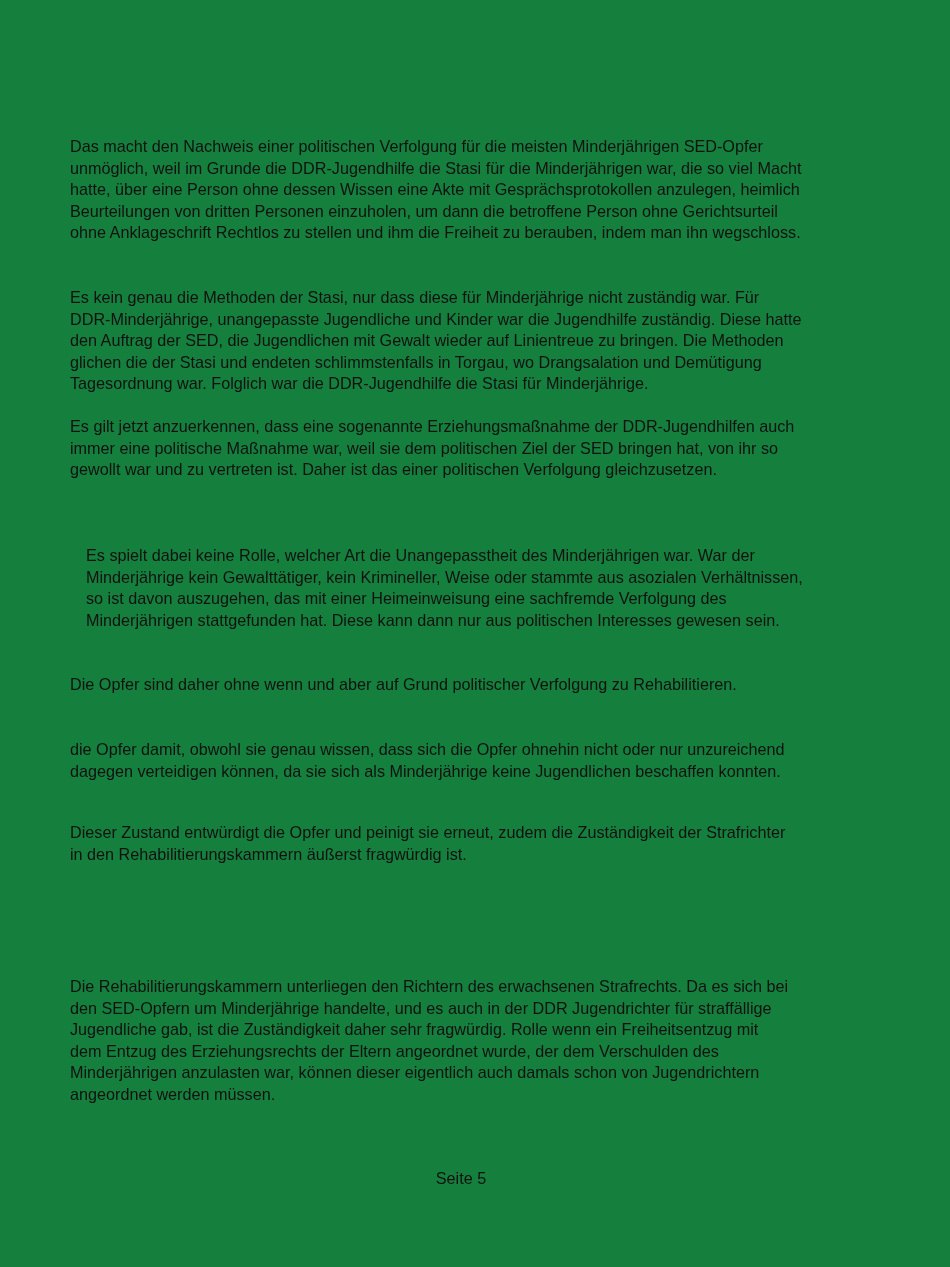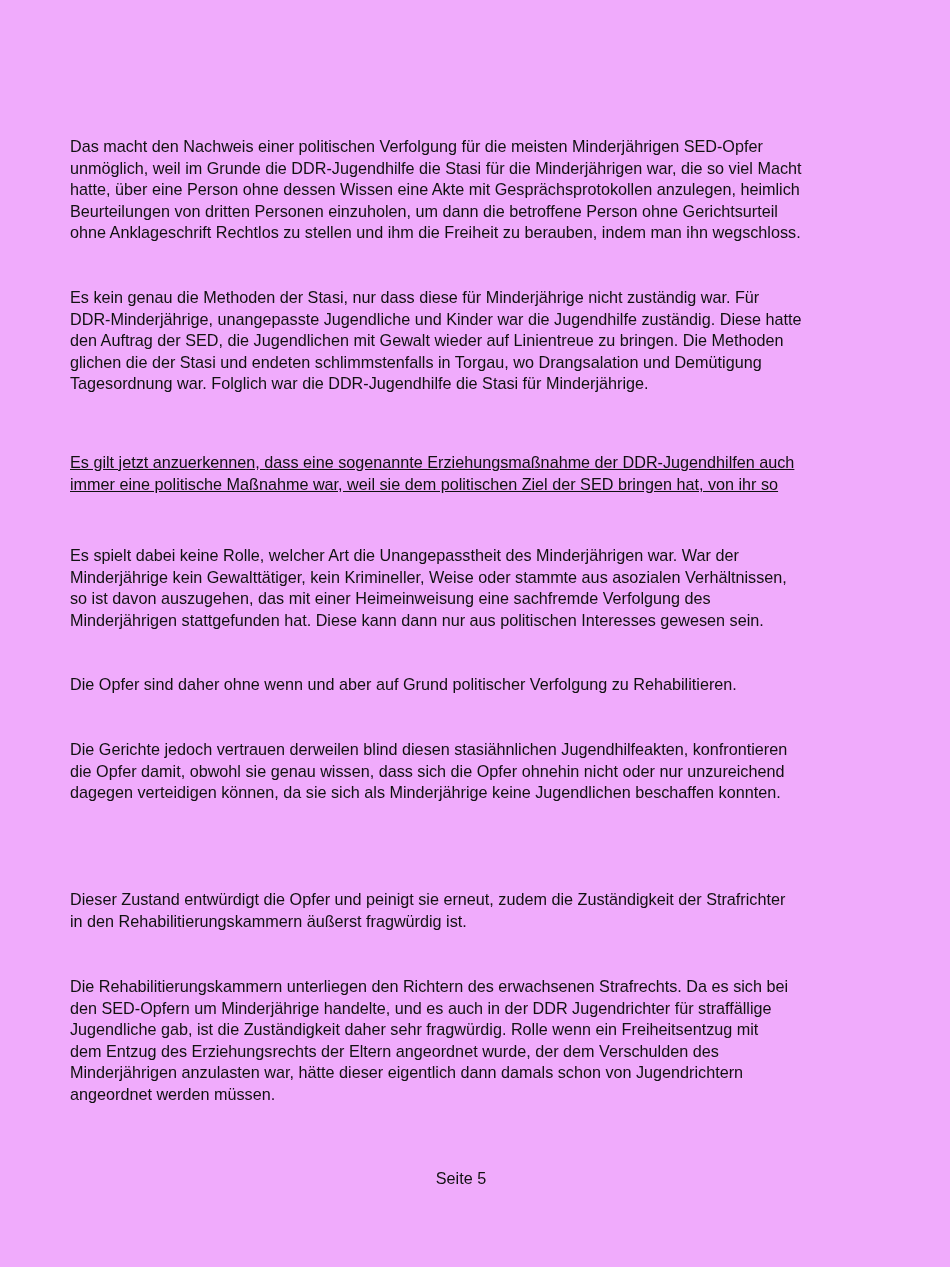--- a/index.html
+++ b/index.html
@@ -14,41 +14,41 @@
       overflow: hidden;
       font-family: "Liberation Sans", sans-serif;
       color: #111111;
     }
     .page {
       position: absolute;
       left: 0;
       top: 0;
       width: 950px;
       height: 1267px;
-      background: #f0abfc;
+      background: #15803d;
     }
     .para {
       position: absolute;
       left: 70px;
       width: 830px;
       font-size: 16.2px;
       line-height: 21.6px;
       white-space: nowrap;
     }
     .para .line {
       display: block;
       height: 21.6px;
     }
     #p1 { top: 136px; }
     #p2 { top: 287px; }
-    #p3 { top: 452px; text-decoration: underline; }
-    #p4 { top: 545px; }
+    #p3 { top: 416px; }
+    #p4 { top: 545px; margin-left: 16px; }
     #p5 { top: 674px; }
     #p6 { top: 739px; }
-    #p7 { top: 889px; }
+    #p7 { top: 822px; }
     #p8 { top: 976px; }
     .footer {
       position: absolute;
       top: 1168px;
       left: 0;
       width: 934px;
       text-align: center;
       font-size: 16.2px;
       line-height: 21.6px;
     }
@@ -74,50 +74,50 @@
     <span class="line">Es kein genau die Methoden der Stasi, nur dass diese für Minderjährige nicht zuständig war. Für</span>
     <span class="line">DDR-Minderjährige, unangepasste Jugendliche und Kinder war die Jugendhilfe zuständig. Diese hatte</span>
     <span class="line">den Auftrag der SED, die Jugendlichen mit Gewalt wieder auf Linientreue zu bringen. Die Methoden</span>
     <span class="line">glichen die der Stasi und endeten schlimmstenfalls in Torgau, wo Drangsalation und Demütigung</span>
     <span class="line">Tagesordnung war. Folglich war die DDR-Jugendhilfe die Stasi für Minderjährige.</span>
   </div>
 
   <div class="para" id="p3">
     <span class="line">Es gilt jetzt anzuerkennen, dass eine sogenannte Erziehungsmaßnahme der DDR-Jugendhilfen auch</span>
     <span class="line">immer eine politische Maßnahme war, weil sie dem politischen Ziel der SED bringen hat, von ihr so</span>
+    <span class="line">gewollt war und zu vertreten ist. Daher ist das einer politischen Verfolgung gleichzusetzen.</span>
   </div>
 
   <div class="para" id="p4">
     <span class="line">Es spielt dabei keine Rolle, welcher Art die Unangepasstheit des Minderjährigen war. War der</span>
     <span class="line">Minderjährige kein Gewalttätiger, kein Krimineller, Weise oder stammte aus asozialen Verhältnissen,</span>
     <span class="line">so ist davon auszugehen, das mit einer Heimeinweisung eine sachfremde Verfolgung des</span>
     <span class="line">Minderjährigen stattgefunden hat. Diese kann dann nur aus politischen Interesses gewesen sein.</span>
   </div>
 
   <div class="para" id="p5">
     <span class="line">Die Opfer sind daher ohne wenn und aber auf Grund politischer Verfolgung zu Rehabilitieren.</span>
   </div>
 
   <div class="para" id="p6">
-    <span class="line">Die Gerichte jedoch vertrauen derweilen blind diesen stasiähnlichen Jugendhilfeakten, konfrontieren</span>
     <span class="line">die Opfer damit, obwohl sie genau wissen, dass sich die Opfer ohnehin nicht oder nur unzureichend</span>
     <span class="line">dagegen verteidigen können, da sie sich als Minderjährige keine Jugendlichen beschaffen konnten.</span>
   </div>
 
   <div class="para" id="p7">
     <span class="line">Dieser Zustand entwürdigt die Opfer und peinigt sie erneut, zudem die Zuständigkeit der Strafrichter</span>
     <span class="line">in den Rehabilitierungskammern äußerst fragwürdig ist.</span>
   </div>
 
   <div class="para" id="p8">
     <span class="line">Die Rehabilitierungskammern unterliegen den Richtern des erwachsenen Strafrechts. Da es sich bei</span>
     <span class="line">den SED-Opfern um Minderjährige handelte, und es auch in der DDR Jugendrichter für straffällige</span>
     <span class="line">Jugendliche gab, ist die Zuständigkeit daher sehr fragwürdig. Rolle wenn ein Freiheitsentzug mit</span>
     <span class="line">dem Entzug des Erziehungsrechts der Eltern angeordnet wurde, der dem Verschulden des</span>
-    <span class="line">Minderjährigen anzulasten war, hätte dieser eigentlich dann damals schon von Jugendrichtern</span>
+    <span class="line">Minderjährigen anzulasten war, können dieser eigentlich auch damals schon von Jugendrichtern</span>
     <span class="line">angeordnet werden müssen.</span>
   </div>
 
   <div class="footer">
     <span>Seite 5</span>
   </div>
 
 </div>
 
 </body></html>

